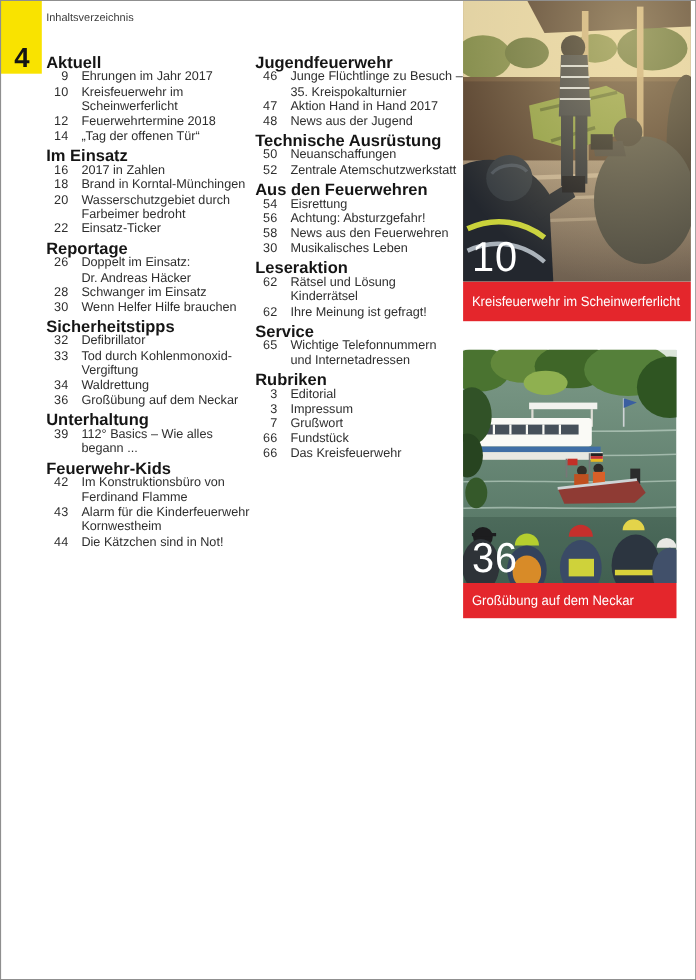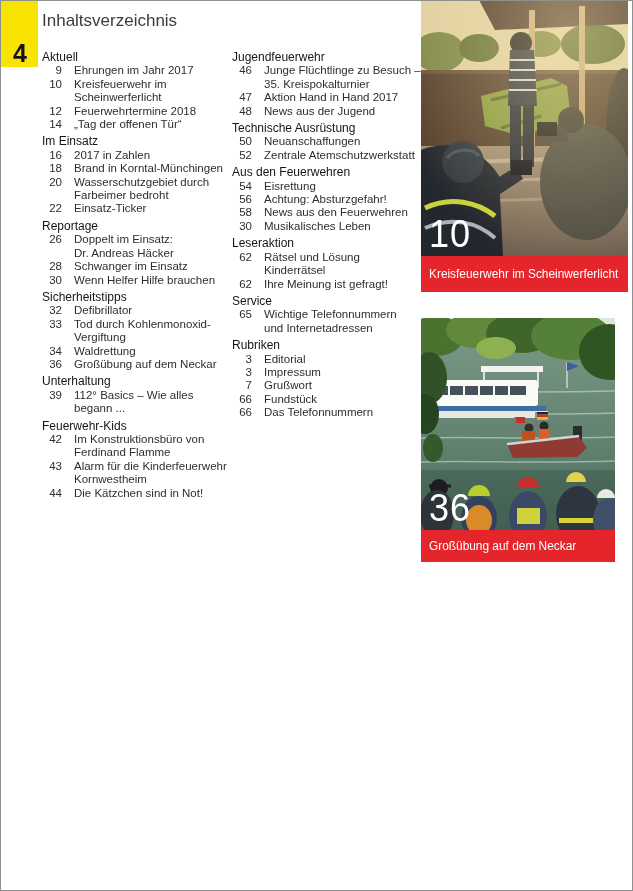--- a/index.html
+++ b/index.html
@@ -11,28 +11,28 @@
     content:"";position:absolute;inset:0;box-shadow:inset 0 0 0 1px #8f8f8f;
     pointer-events:none;z-index:50;
   }
   
   .corner-tab{
     position:absolute;left:0;top:0;width:38px;height:67px;background:#f9e300;
     display:flex;align-items:flex-end;z-index:5;
   }
   .corner-tab .pnum{font-size:25px;font-weight:bold;color:#141414;padding:0 0 1px 13px;line-height:1;}
   
-  .hdr{position:absolute;left:42px;top:11px;font-size:17px;color:#3c3c3c;}
+  .hdr{position:absolute;left:42px;top:11px;font-size:10px;color:#3c3c3c;}
   .ftr{position:absolute;left:42px;top:904px;font-size:11px;color:#333;}
   
   .toc{position:absolute;left:42px;top:51px;display:flex;z-index:2;}
   .toc-col{width:190px;}
   .toc-section{margin:0;}
   .toc-section:not(:first-child){margin-top:4px;}
-  .sec-title{font-weight:normal;color:#151515;font-size:12px;line-height:13.4px;}
+  .sec-title{font-weight:bold;color:#151515;font-size:15px;line-height:13.4px;}
   .row{display:flex;font-size:11.5px;line-height:13.4px;}
   .row .num{width:20px;text-align:right;flex:none;margin-right:12px;}
   .row .ttl{white-space:pre-line;}
   
   .feature{position:absolute;z-index:1;}
   .feature svg{display:block;}
   .big-num{
     position:absolute;left:8px;color:#ffffff;font-size:38px;line-height:1;
     letter-spacing:1px;transform:scaleX(.95);transform-origin:left bottom;
   }
@@ -240,21 +240,21 @@
           <div class="row">
             <span class="num">7</span>
             <span class="ttl">Grußwort</span>
           </div>
           <div class="row">
             <span class="num">66</span>
             <span class="ttl">Fundstück</span>
           </div>
           <div class="row">
             <span class="num">66</span>
-            <span class="ttl">Das Telefonnummern</span>
+            <span class="ttl">Das Kreisfeuerwehr</span>
           </div>
         </div>
       </div>
   </div>
 
   <div class="feature" id="feature-top">
     <svg width="207" height="256" viewBox="0 0 207 256" preserveAspectRatio="none">
       <defs>
         <linearGradient id="p1g" x1="0" y1="0" x2="0" y2="1">
           <stop offset="0" stop-color="#a38e74"></stop>

